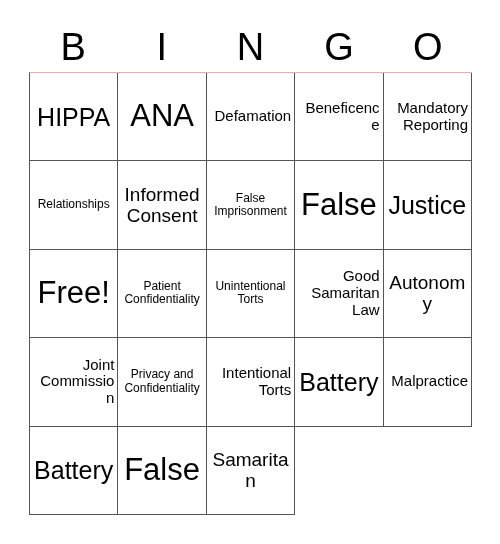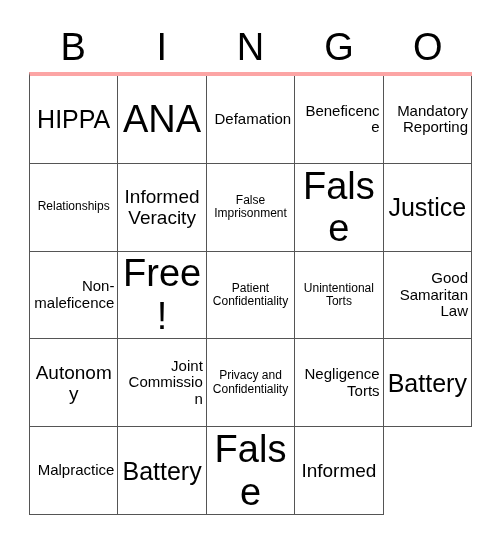--- a/index.html
+++ b/index.html
@@ -46,21 +46,21 @@
   
   #grid {
     position: absolute;
     left: 29px;
     top: 72px;
     width: 443px;
     height: 443px;
     display: grid;
     grid-template-columns: repeat(5, 1fr);
     grid-template-rows: repeat(5, 1fr);
-    border-top: 4px solid #fca5a5;
+    border-top: 1px solid #fca5a5;
     border-left: 1px solid #555555;
     box-sizing: border-box;
     background: #ffffff;
   }
   .cell {
     border-right: 1px solid #555555;
     border-bottom: 1px solid #555555;
     box-sizing: border-box;
     display: flex;
     align-items: center;
@@ -72,21 +72,21 @@
   }
   .cell-text {
     display: block;
     width: 100%;
     line-height: 1.12;
     color: #000000;
     word-wrap: break-word;
   }
 
   
-  .sz-xl .cell-text { font-size: 38px; }
+  .sz-xl .cell-text { font-size: 31px; }
   .sz-lg .cell-text { font-size: 25px; }
   .sz-md .cell-text { font-size: 19px; }
   .sz-sm .cell-text { font-size: 15px; text-align: right; }
   .sz-xs .cell-text { font-size: 12px; }
 </style>
 </head>
 <body>
 
 <div id="card">
 
@@ -111,33 +111,30 @@
       <div class="cell sz-sm">
         <span class="cell-text">Beneficence</span>
       </div>
       <div class="cell sz-sm">
         <span class="cell-text">Mandatory Reporting</span>
       </div>
       <div class="cell sz-xs">
         <span class="cell-text">Relationships</span>
       </div>
       <div class="cell sz-md">
-        <span class="cell-text">Informed Veracity</span>
+        <span class="cell-text">Informed Consent</span>
       </div>
       <div class="cell sz-xs">
         <span class="cell-text">False Imprisonment</span>
       </div>
       <div class="cell sz-xl">
         <span class="cell-text">False</span>
       </div>
       <div class="cell sz-lg">
         <span class="cell-text">Justice</span>
-      </div>
-      <div class="cell sz-sm">
-        <span class="cell-text">Non-maleficence</span>
       </div>
       <div class="cell sz-xl">
         <span class="cell-text">Free!</span>
       </div>
       <div class="cell sz-xs">
         <span class="cell-text">Patient Confidentiality</span>
       </div>
       <div class="cell sz-xs">
         <span class="cell-text">Unintentional Torts</span>
       </div>
@@ -147,32 +144,32 @@
       <div class="cell sz-md">
         <span class="cell-text">Autonomy</span>
       </div>
       <div class="cell sz-sm">
         <span class="cell-text">Joint Commission</span>
       </div>
       <div class="cell sz-xs">
         <span class="cell-text">Privacy and Confidentiality</span>
       </div>
       <div class="cell sz-sm">
-        <span class="cell-text">Negligence Torts</span>
+        <span class="cell-text">Intentional Torts</span>
       </div>
       <div class="cell sz-lg">
         <span class="cell-text">Battery</span>
       </div>
       <div class="cell sz-sm">
         <span class="cell-text">Malpractice</span>
       </div>
       <div class="cell sz-lg">
         <span class="cell-text">Battery</span>
       </div>
       <div class="cell sz-xl">
         <span class="cell-text">False</span>
       </div>
       <div class="cell sz-md">
-        <span class="cell-text">Informed</span>
+        <span class="cell-text">Samaritan</span>
       </div>
     </div>
 
 </div>
 
 </body></html>

